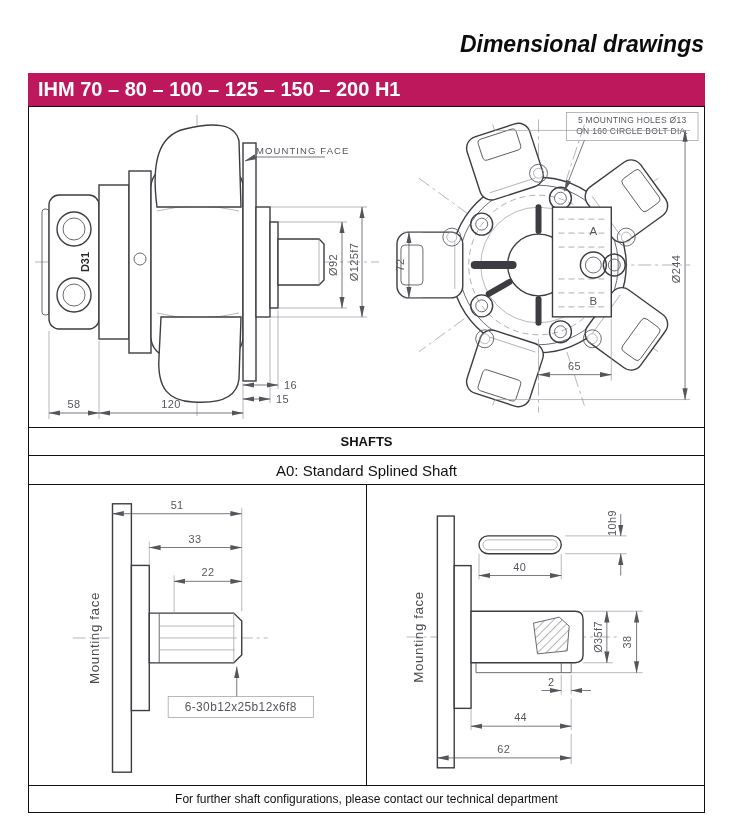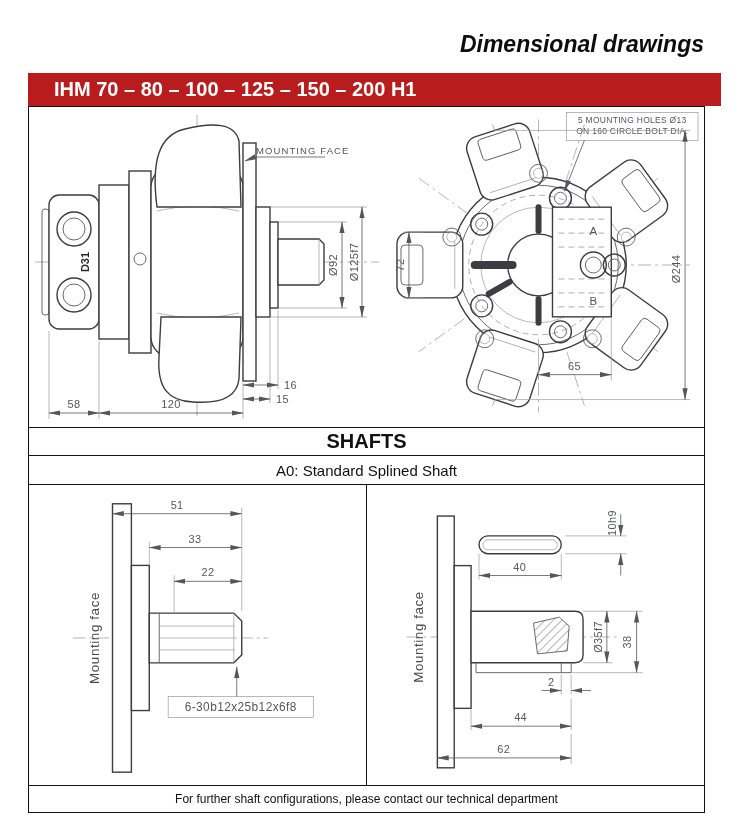--- a/index.html
+++ b/index.html
@@ -1,26 +1,26 @@
 <!DOCTYPE html>
 <html><head>
 <meta charset="utf-8">
 <style>
   html,body{margin:0;padding:0;background:#ffffff;}
   .page{position:relative;width:750px;height:825px;background:#fff;
         font-family:"Liberation Sans", sans-serif;color:#111;overflow:hidden;}
   .titles{position:absolute;top:2px;left:0;right:46px;text-align:right;}
   .title{font-size:30px;font-weight:bold;font-style:italic;color:#0c0c0c;line-height:34px;}
   .subtitle{font-size:23px;font-weight:bold;font-style:italic;color:#0c0c0c;line-height:28px;margin-top:28px;}
-  .banner{position:absolute;left:28px;top:73px;width:667px;height:33px;background:#b91c1c;
-          color:#fff;font-size:20px;font-weight:bold;line-height:33px;padding-left:26px;}
+  .banner{position:absolute;left:28px;top:73px;width:667px;height:33px;background:#be185d;
+          color:#fff;font-size:20px;font-weight:bold;line-height:33px;padding-left:10px;}
   .sheet{position:absolute;left:28px;top:106px;width:675px;border:1.6px solid #111;background:#fff;}
   .row-drawings{display:flex;height:320px;}
   .row-shafts-header{border-top:1.6px solid #111;height:27px;display:flex;align-items:center;justify-content:center;
-                     font-size:20px;font-weight:bold;}
+                     font-size:13px;font-weight:bold;}
   .row-col-headers{border-top:1.6px solid #111;height:28px;display:flex;gap:20px;}
   .row-col-headers .cell{flex:1;display:flex;align-items:center;justify-content:center;font-size:15px;}
   .row-col-headers .cell + .cell{border-left:1.6px solid #111;}
   .row-shaft-drawings{border-top:1.6px solid #111;height:300px;display:flex;}
   .row-shaft-drawings .cell{flex:1;position:relative;}
   .row-shaft-drawings .cell + .cell{border-left:1.6px solid #111;}
   .row-footer{border-top:1.6px solid #111;height:26px;display:flex;align-items:center;justify-content:center;
               font-size:12px;}
   svg{display:block;}
   

